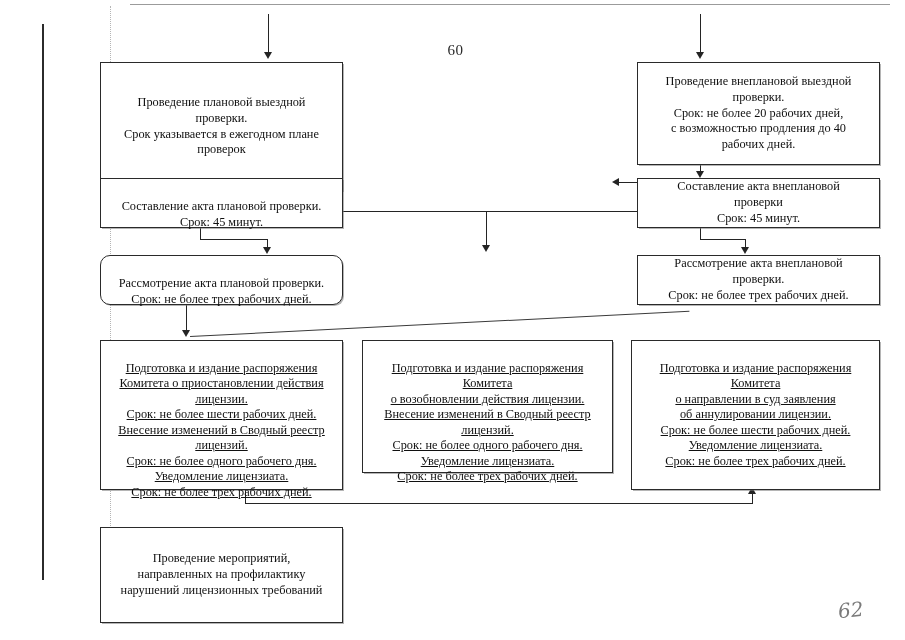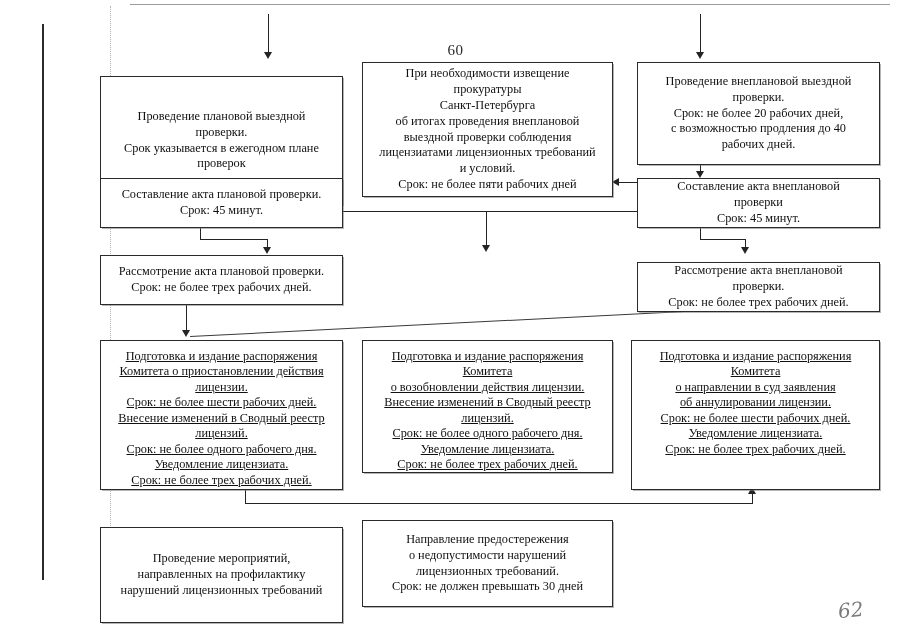--- a/index.html
+++ b/index.html
@@ -27,21 +27,21 @@
   .box{
     position:absolute;box-sizing:border-box;
     border:1px solid #2a2a2a;background:#ffffff;
     display:flex;align-items:center;justify-content:center;
     text-align:center;font-size:12.3px;line-height:1.30;
     padding:4px 6px;color:#101010;
     box-shadow:1.5px 1.5px 0 -0.5px rgba(120,120,120,.55);
   }
   .box .txt{width:100%;white-space:pre-line;}
   .box.tight{line-height:1.26;text-decoration:underline;}
-  .box.top-pad{align-items:flex-start;padding-top:8px;}
+  .box.top-pad{align-items:flex-start;padding-top:20px;}
 
   
   .ln{position:absolute;background:#242424;}
   .vl{width:1.4px;}
   .hl{height:1.4px;}
   .arr{position:absolute;width:0;height:0;}
   .arr-down{border-left:4.5px solid transparent;border-right:4.5px solid transparent;border-top:7px solid #242424;}
   .arr-up{border-left:4.5px solid transparent;border-right:4.5px solid transparent;border-bottom:7px solid #242424;}
   .arr-left{border-top:4.5px solid transparent;border-bottom:4.5px solid transparent;border-right:7px solid #242424;}
   .diag{position:absolute;transform-origin:0 0;height:1.4px;background:#3a3a3a;}
@@ -91,64 +91,54 @@
   <div class="ln vl" style="left:186px;top:305px;height:27px;"></div>
   <div class="arr arr-down" style="left:182px;top:330px;"></div>
 
   <div class="diag" style="left:190px;top:336px;width:500px;transform:rotate(-2.9deg);"></div>
 
   <div class="ln vl" style="left:245px;top:490px;height:14px;"></div>
   <div class="ln hl" style="left:245px;top:503px;width:508px;"></div>
   <div class="ln vl" style="left:752px;top:494px;height:10px;"></div>
   <div class="arr arr-up" style="left:748px;top:487px;"></div>
 
-  <div class="box" style="left:100px;top:76px;width:243px;height:129px;">
+  <div class="box" style="left:100px;top:62px;width:243px;height:129px;">
     <div class="txt">Проведение плановой выездной
 проверки.
 Срок указывается в ежегодном плане
 проверок</div>
   </div>
 
-  <div class="box" style="left:362px;top:62px;width:251px;height:135px;">
-    <div class="txt">При необходимости извещение
-прокуратуры
-Санкт-Петербурга
-об итогах проведения внеплановой
-выездной проверки соблюдения
-лицензиатами лицензионных требований
-и условий.
-Срок: не более пяти рабочих дней</div>
-  </div>
 
   <div class="box" style="left:637px;top:62px;width:243px;height:103px;">
     <div class="txt">Проведение внеплановой выездной
 проверки.
 Срок: не более 20 рабочих дней,
 с возможностью продления до 40
 рабочих дней.</div>
   </div>
 
   <div class="box top-pad" style="left:100px;top:178px;width:243px;height:50px;">
     <div class="txt">Составление акта плановой проверки.
 Срок: 45 минут.</div>
   </div>
 
   <div class="box" style="left:637px;top:178px;width:243px;height:50px;">
     <div class="txt">Составление акта внеплановой
 проверки
 Срок: 45 минут.</div>
   </div>
 
-  <div class="box top-pad" style="left:100px;top:255px;width:243px;height:50px;">
+  <div class="box top-pad" style="left:100px;top:255px;width:243px;height:50px;border-radius:10px;">
     <div class="txt">Рассмотрение акта плановой проверки.
 Срок: не более трех рабочих дней.</div>
   </div>
 
 
-  <div class="box" style="left:637px;top:262px;width:243px;height:50px;">
+  <div class="box" style="left:637px;top:255px;width:243px;height:50px;">
     <div class="txt">Рассмотрение акта внеплановой
 проверки.
 Срок: не более трех рабочих дней.</div>
   </div>
 
   <div class="box tight top-pad" style="left:100px;top:340px;width:243px;height:150px;">
     <div class="txt">Подготовка и издание распоряжения
 Комитета о приостановлении действия
 лицензии.
 Срок: не более шести рабочих дней.
@@ -179,22 +169,16 @@
 Уведомление лицензиата.
 Срок: не более трех рабочих дней.</div>
   </div>
 
   <div class="box" style="left:100px;top:527px;width:243px;height:96px;">
     <div class="txt">Проведение мероприятий,
 направленных на профилактику
 нарушений лицензионных требований</div>
   </div>
 
-  <div class="box" style="left:362px;top:520px;width:251px;height:87px;">
-    <div class="txt">Направление предостережения
-о недопустимости нарушений
-лицензионных требований.
-Срок: не должен превышать 30 дней</div>
-  </div>
 
   <div class="hand-mark">62</div>
 
 </div>
 
 </body></html>

